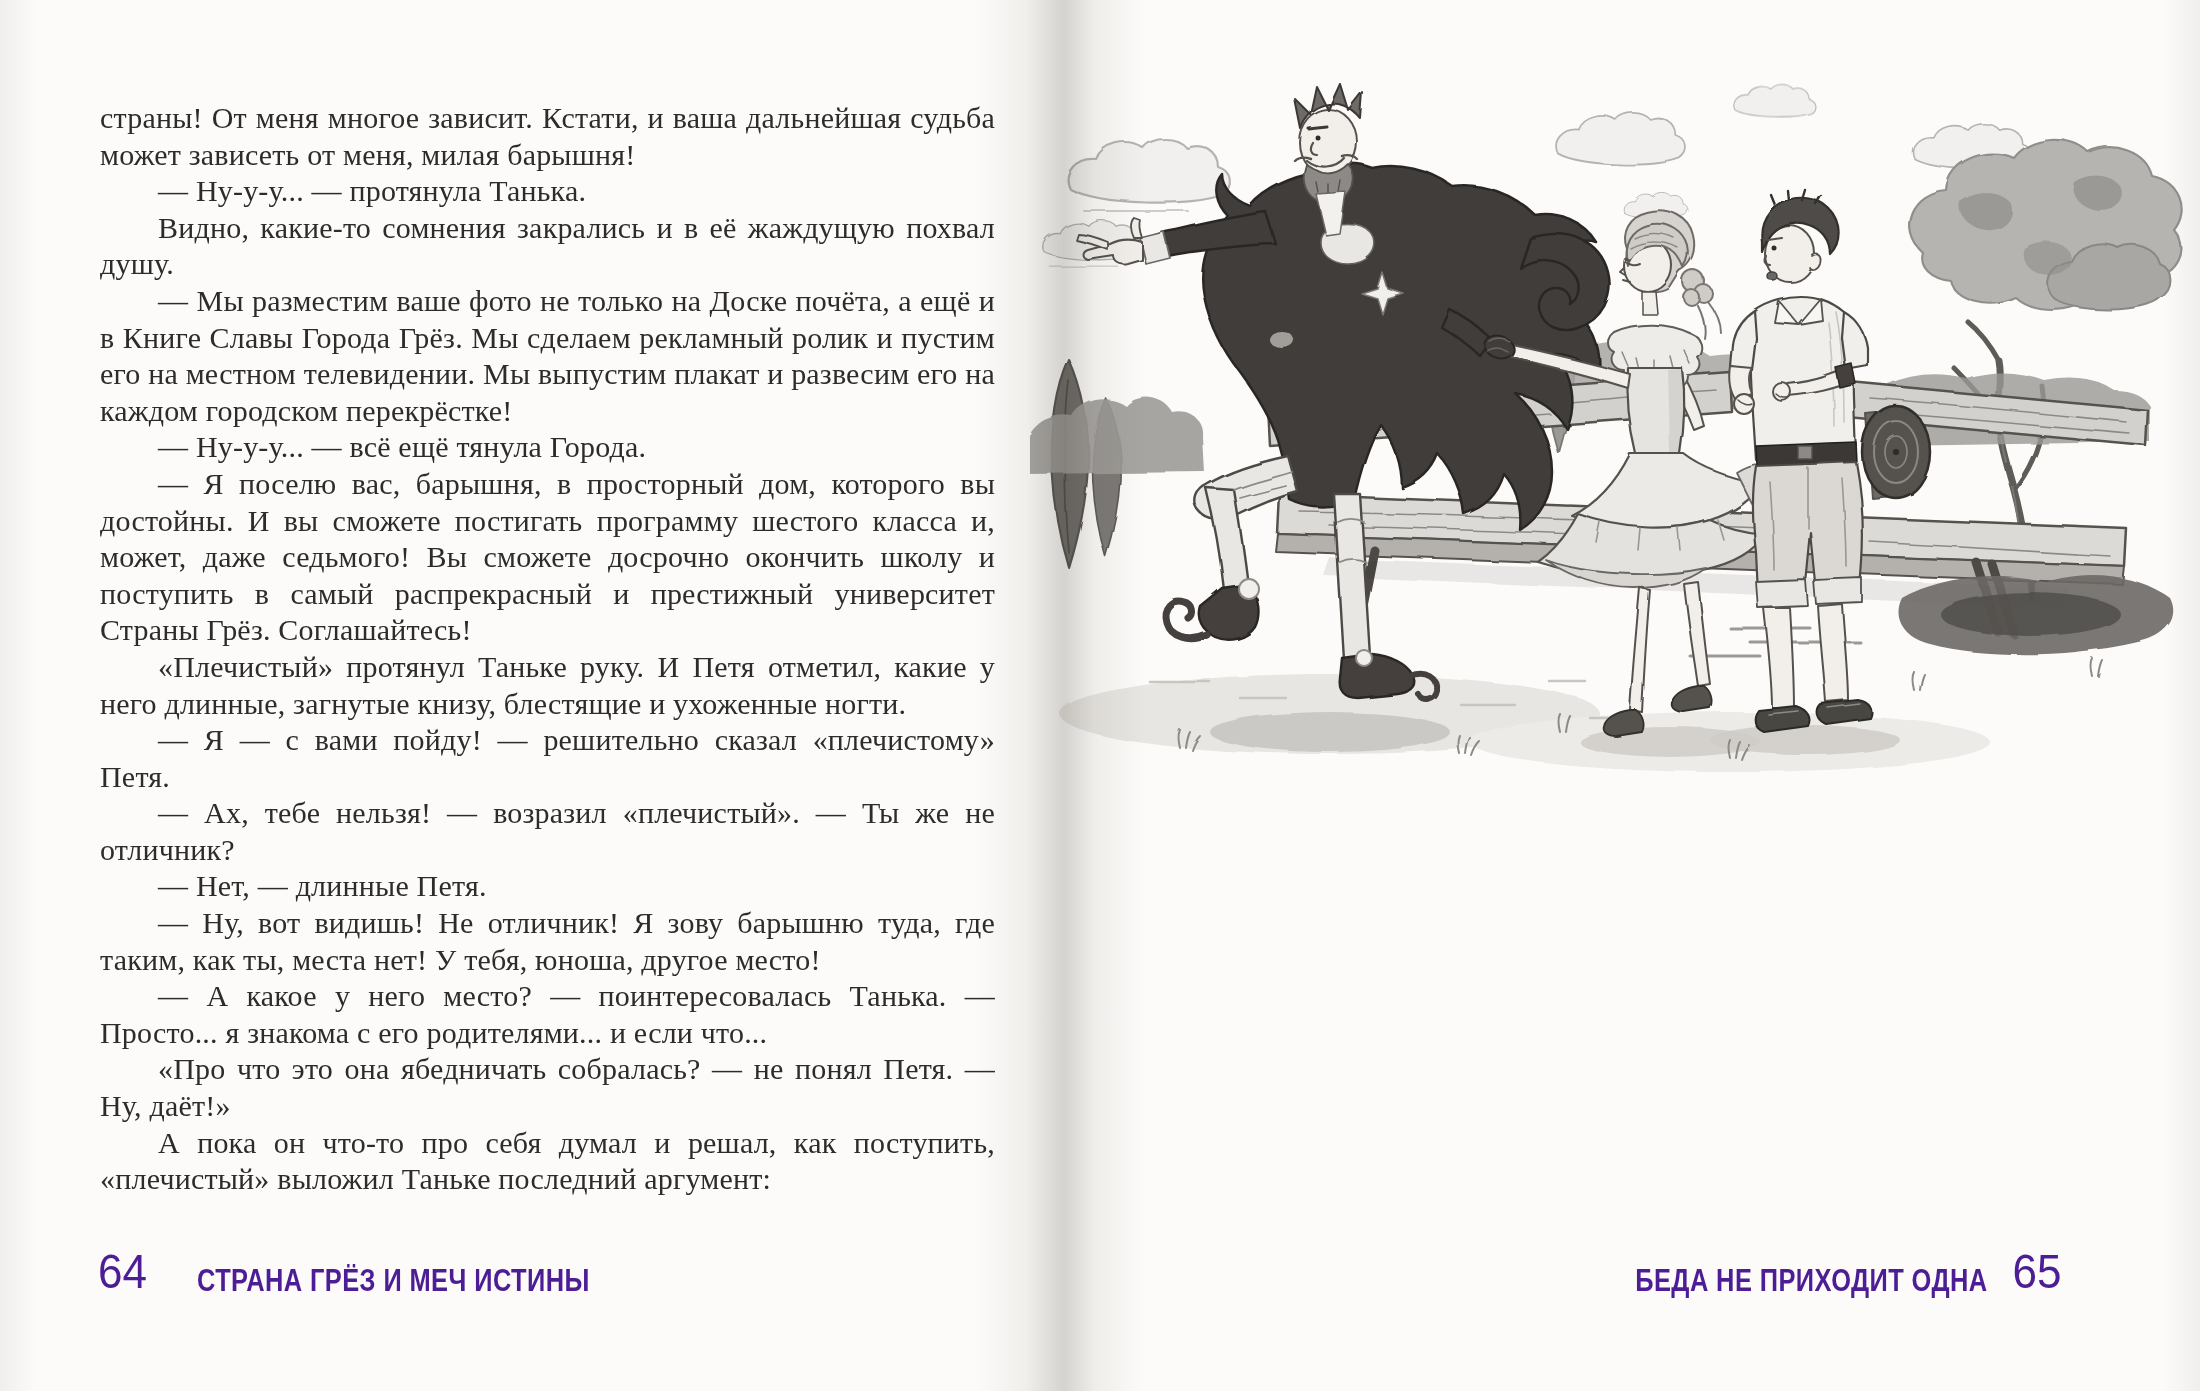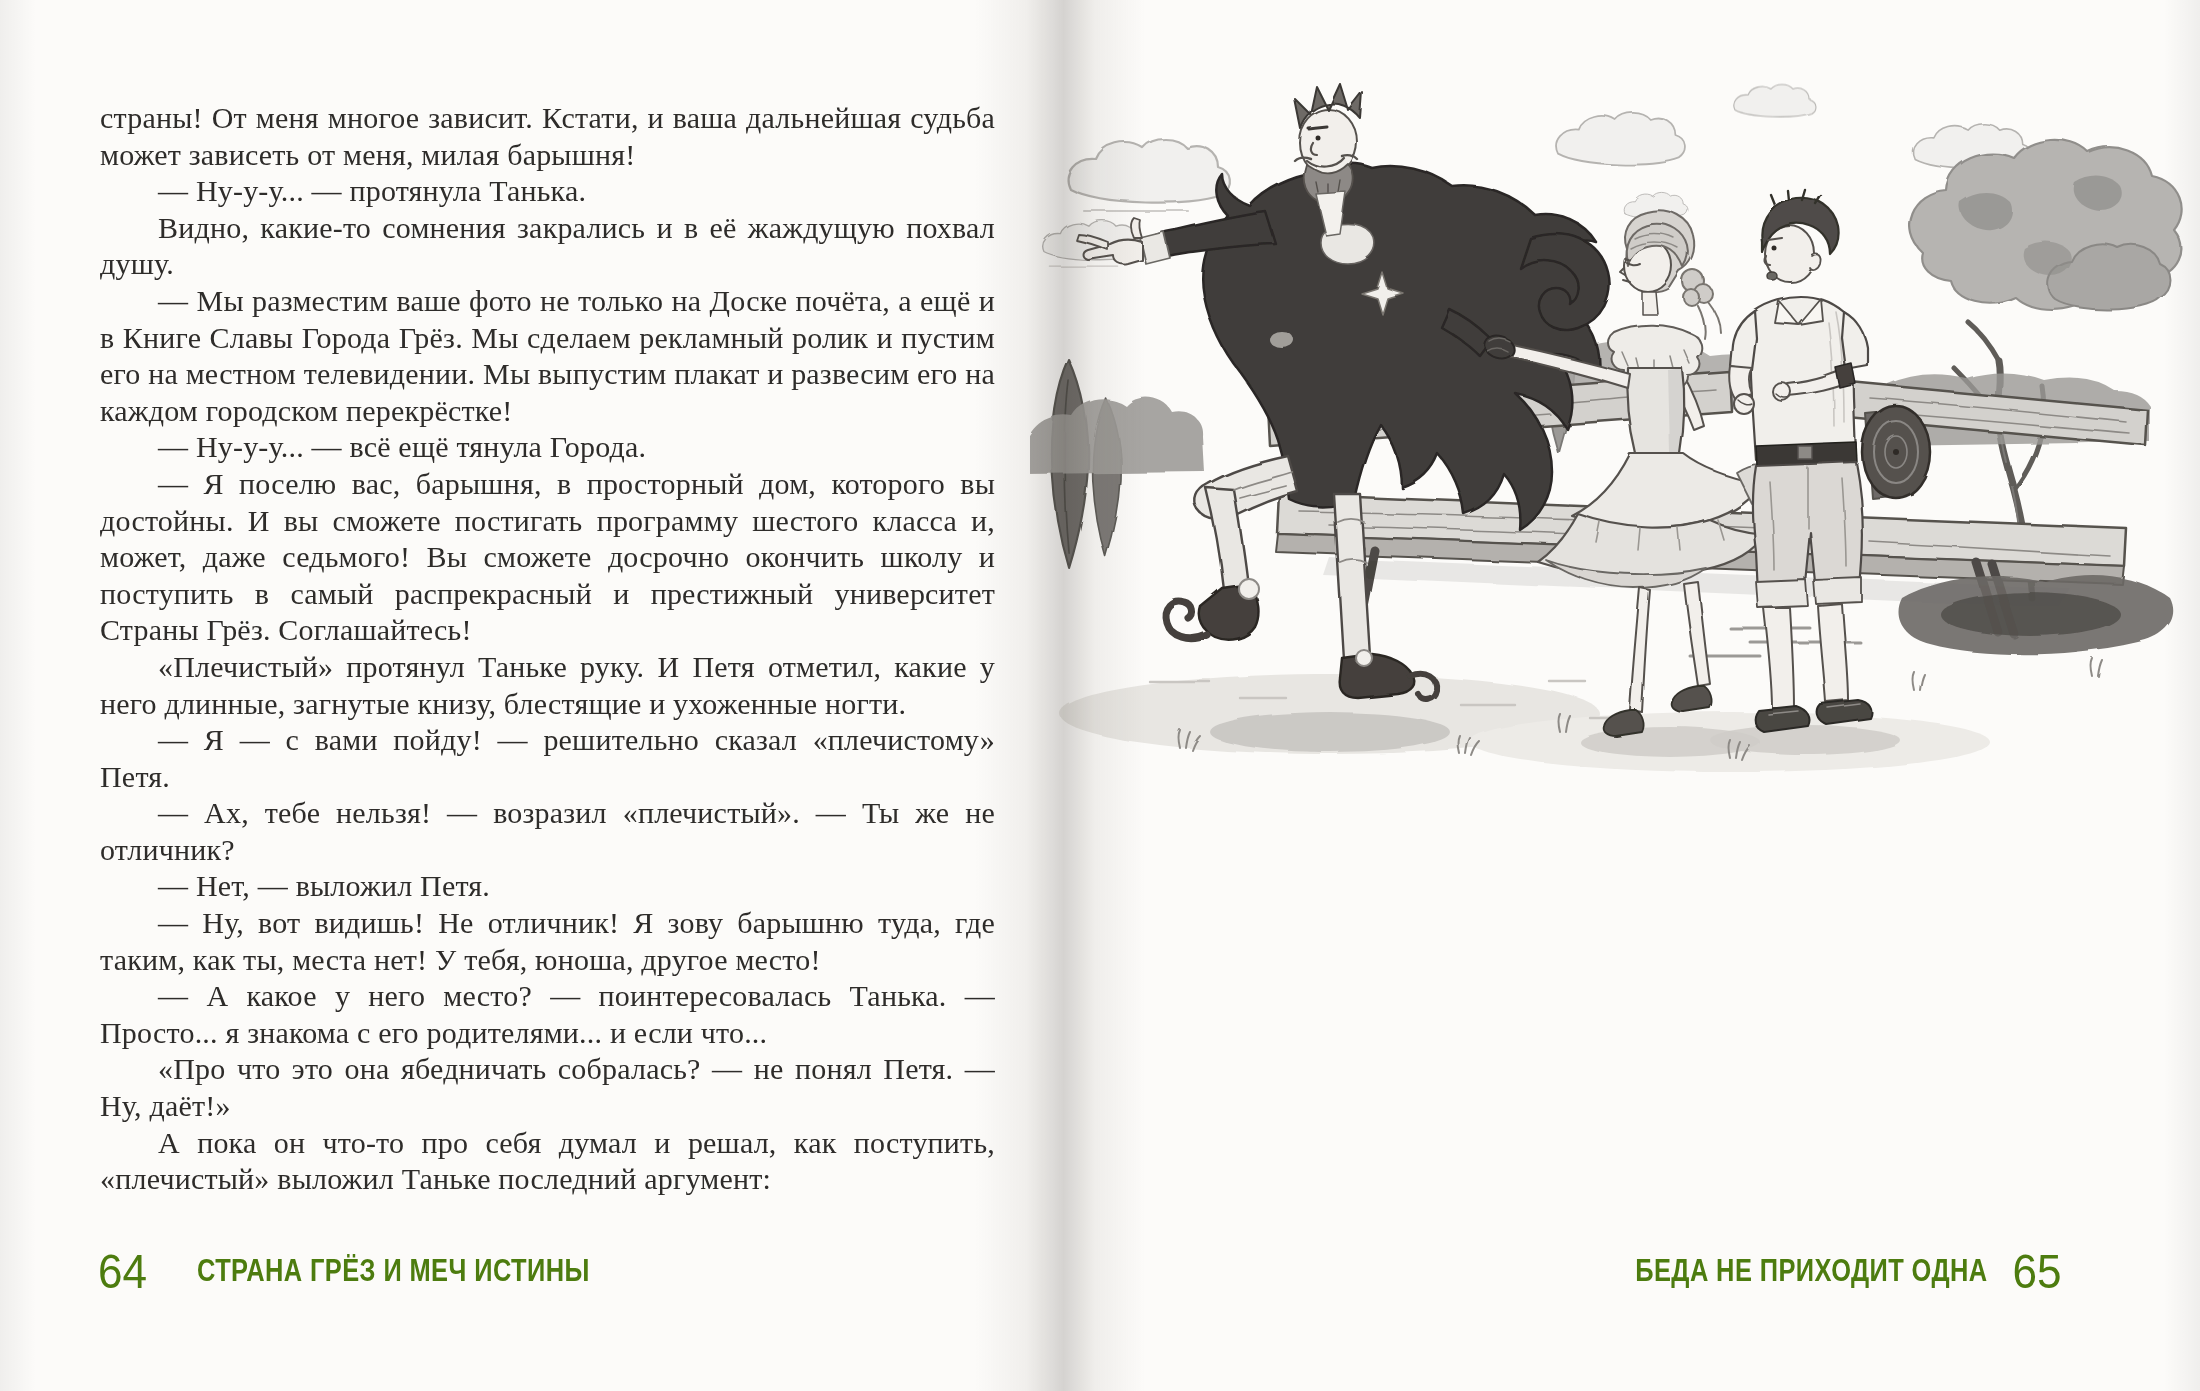--- a/index.html
+++ b/index.html
@@ -13,22 +13,22 @@
       rgba(60,54,46,0.20) 52%,rgba(90,82,72,0.08) 70%,rgba(90,82,72,0) 100%);}
   .edge-l{position:absolute;left:0;top:0;width:36px;height:100%;
     background:linear-gradient(90deg,rgba(0,0,0,0.05),rgba(0,0,0,0));}
   .edge-r{position:absolute;right:0;top:0;width:36px;height:100%;
     background:linear-gradient(270deg,rgba(0,0,0,0.05),rgba(0,0,0,0));}
   .textcol{position:absolute;text-align:justify;font-size:30px;line-height:36.6px;
     letter-spacing:0.2px;color:#2e2c2a;}
   .textcol.left{left:100px;top:100px;width:895px;}
   .para{margin:0;}
   .para.indent{text-indent:58px;}
-  .footer{position:absolute;top:1243px;display:flex;align-items:center;
-    font-family:"Liberation Sans",sans-serif;color:#4d7c0f;white-space:nowrap;}
+  .footer{position:absolute;top:1243px;display:flex;align-items:flex-end;
+    font-family:"Liberation Sans",sans-serif;color:#4c1d95;white-space:nowrap;}
   .footer.fl{left:98px;gap:44px;}
   .footer.fr{right:138px;gap:20px;justify-content:flex-end;}
   .pgnum{font-size:49px;font-weight:400;display:inline-block;transform:scaleX(.9);}
   .fl .pgnum{transform-origin:0 100%;}
   .fr .pgnum{transform-origin:100% 100%;}
   .runtitle{font-size:31px;font-weight:700;letter-spacing:0.5px;display:inline-block;
     transform:scaleX(.82);}
   .fl .runtitle{transform-origin:0 100%;}
   .fr .runtitle{transform-origin:100% 100%;}
   .illus{position:absolute;left:1030px;top:42px;width:1170px;height:730px;margin:0;}
@@ -49,21 +49,21 @@
     <div class="textcol left">
         <p class="para">страны! От меня многое зависит. Кстати, и ваша дальнейшая судьба может зависеть от меня, милая барышня!</p>
         <p class="para indent">— Ну-у-у... — протянула Танька.</p>
         <p class="para indent">Видно, какие-то сомнения закрались и в её жаждущую похвал душу.</p>
         <p class="para indent">— Мы разместим ваше фото не только на Доске почёта, а ещё и в Книге Славы Города Грёз. Мы сделаем рекламный ролик и пустим его на местном телевидении. Мы выпустим плакат и развесим его на каждом городском перекрёстке!</p>
         <p class="para indent">— Ну-у-у... — всё ещё тянула Города.</p>
         <p class="para indent">— Я поселю вас, барышня, в просторный дом, которого вы достойны. И вы сможете постигать программу шестого класса и, может, даже седьмого! Вы сможете досрочно окончить школу и поступить в самый распрекрасный и престижный университет Страны Грёз. Соглашайтесь!</p>
         <p class="para indent">«Плечистый» протянул Таньке руку. И Петя отметил, какие у него длинные, загнутые книзу, блестящие и ухоженные ногти.</p>
         <p class="para indent">— Я — с вами пойду! — решительно сказал «плечистому» Петя.</p>
         <p class="para indent">— Ах, тебе нельзя! — возразил «плечистый». — Ты же не отличник?</p>
-        <p class="para indent">— Нет, — выложил Петя.</p>
+        <p class="para indent">— Нет, — длинные Петя.</p>
         <p class="para indent">— Ну, вот видишь! Не отличник! Я зову барышню туда, где таким, как ты, места нет! У тебя, юноша, другое место!</p>
         <p class="para indent">— А какое у него место? — поинтересовалась Танька. — Просто... я знакома с его родителями... и если что...</p>
         <p class="para indent">«Про что это она ябедничать собралась? — не понял Петя. — Ну, даёт!»</p>
         <p class="para indent">А пока он что-то про себя думал и решал, как поступить, «плечистый» выложил Таньке последний аргумент:</p>
       </div>
     <div class="footer fl">
       <span class="pgnum">64</span>
       <span class="runtitle">СТРАНА ГРЁЗ И МЕЧ ИСТИНЫ</span>
     </div>
   </div>

